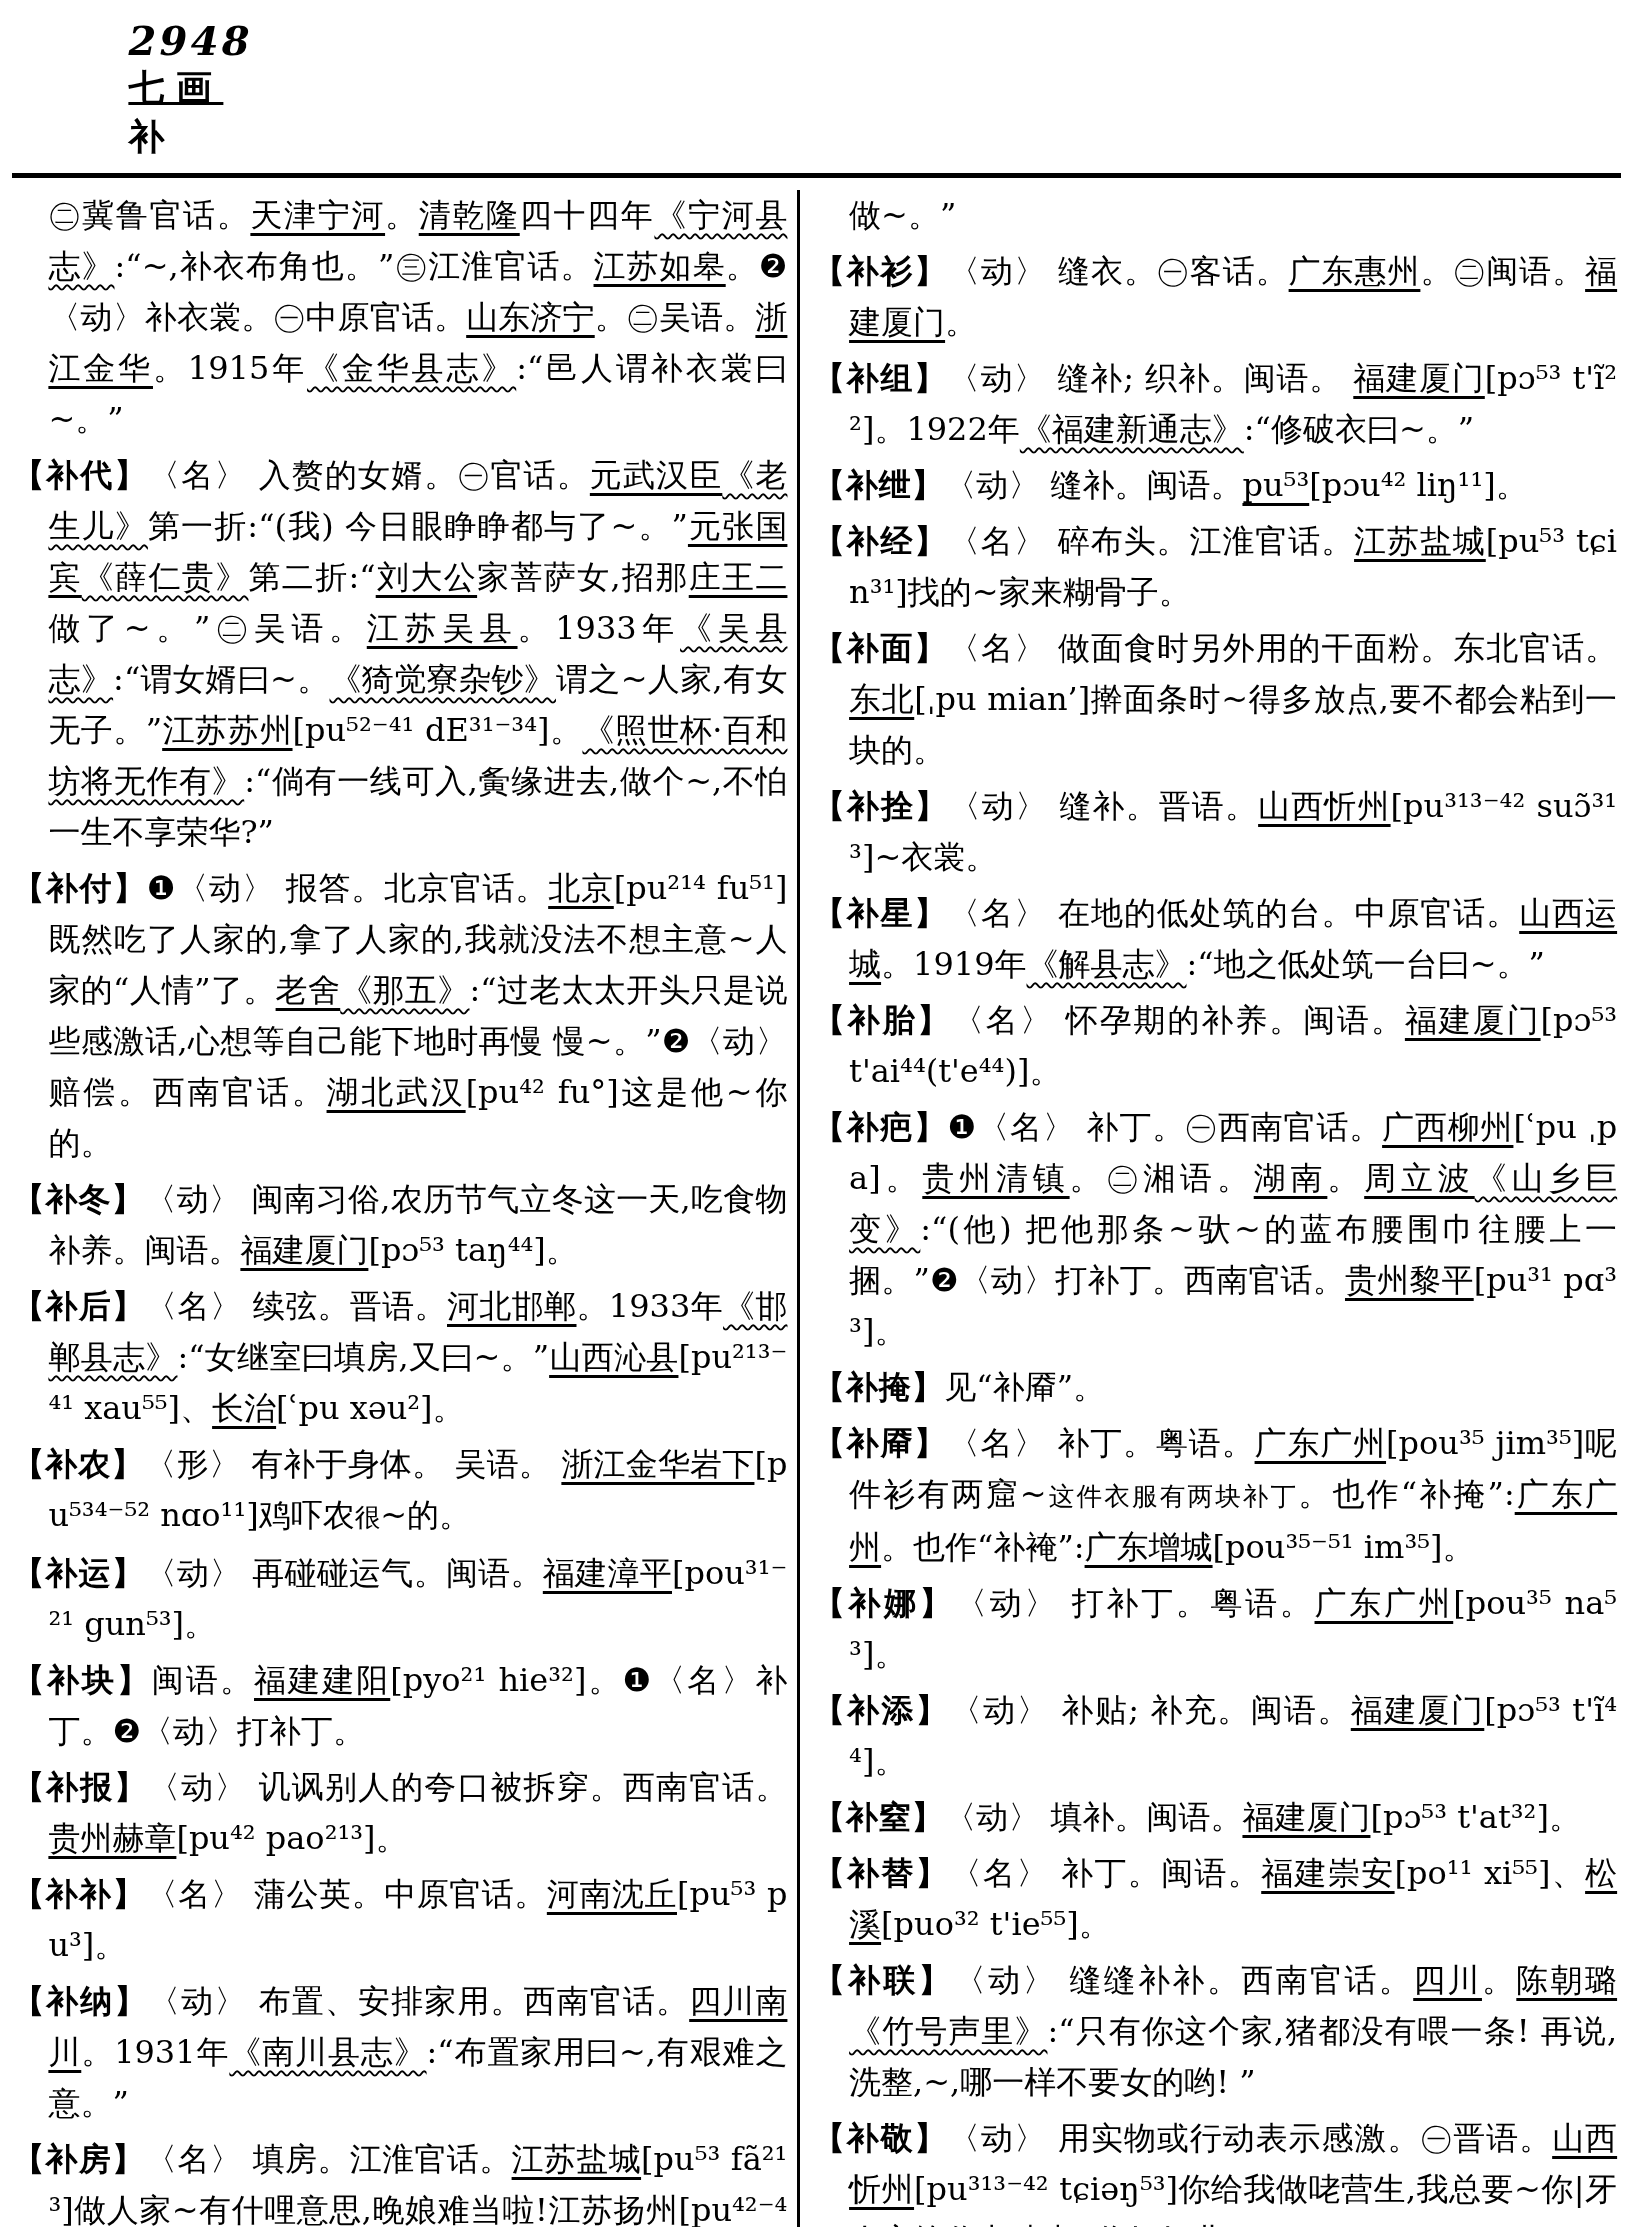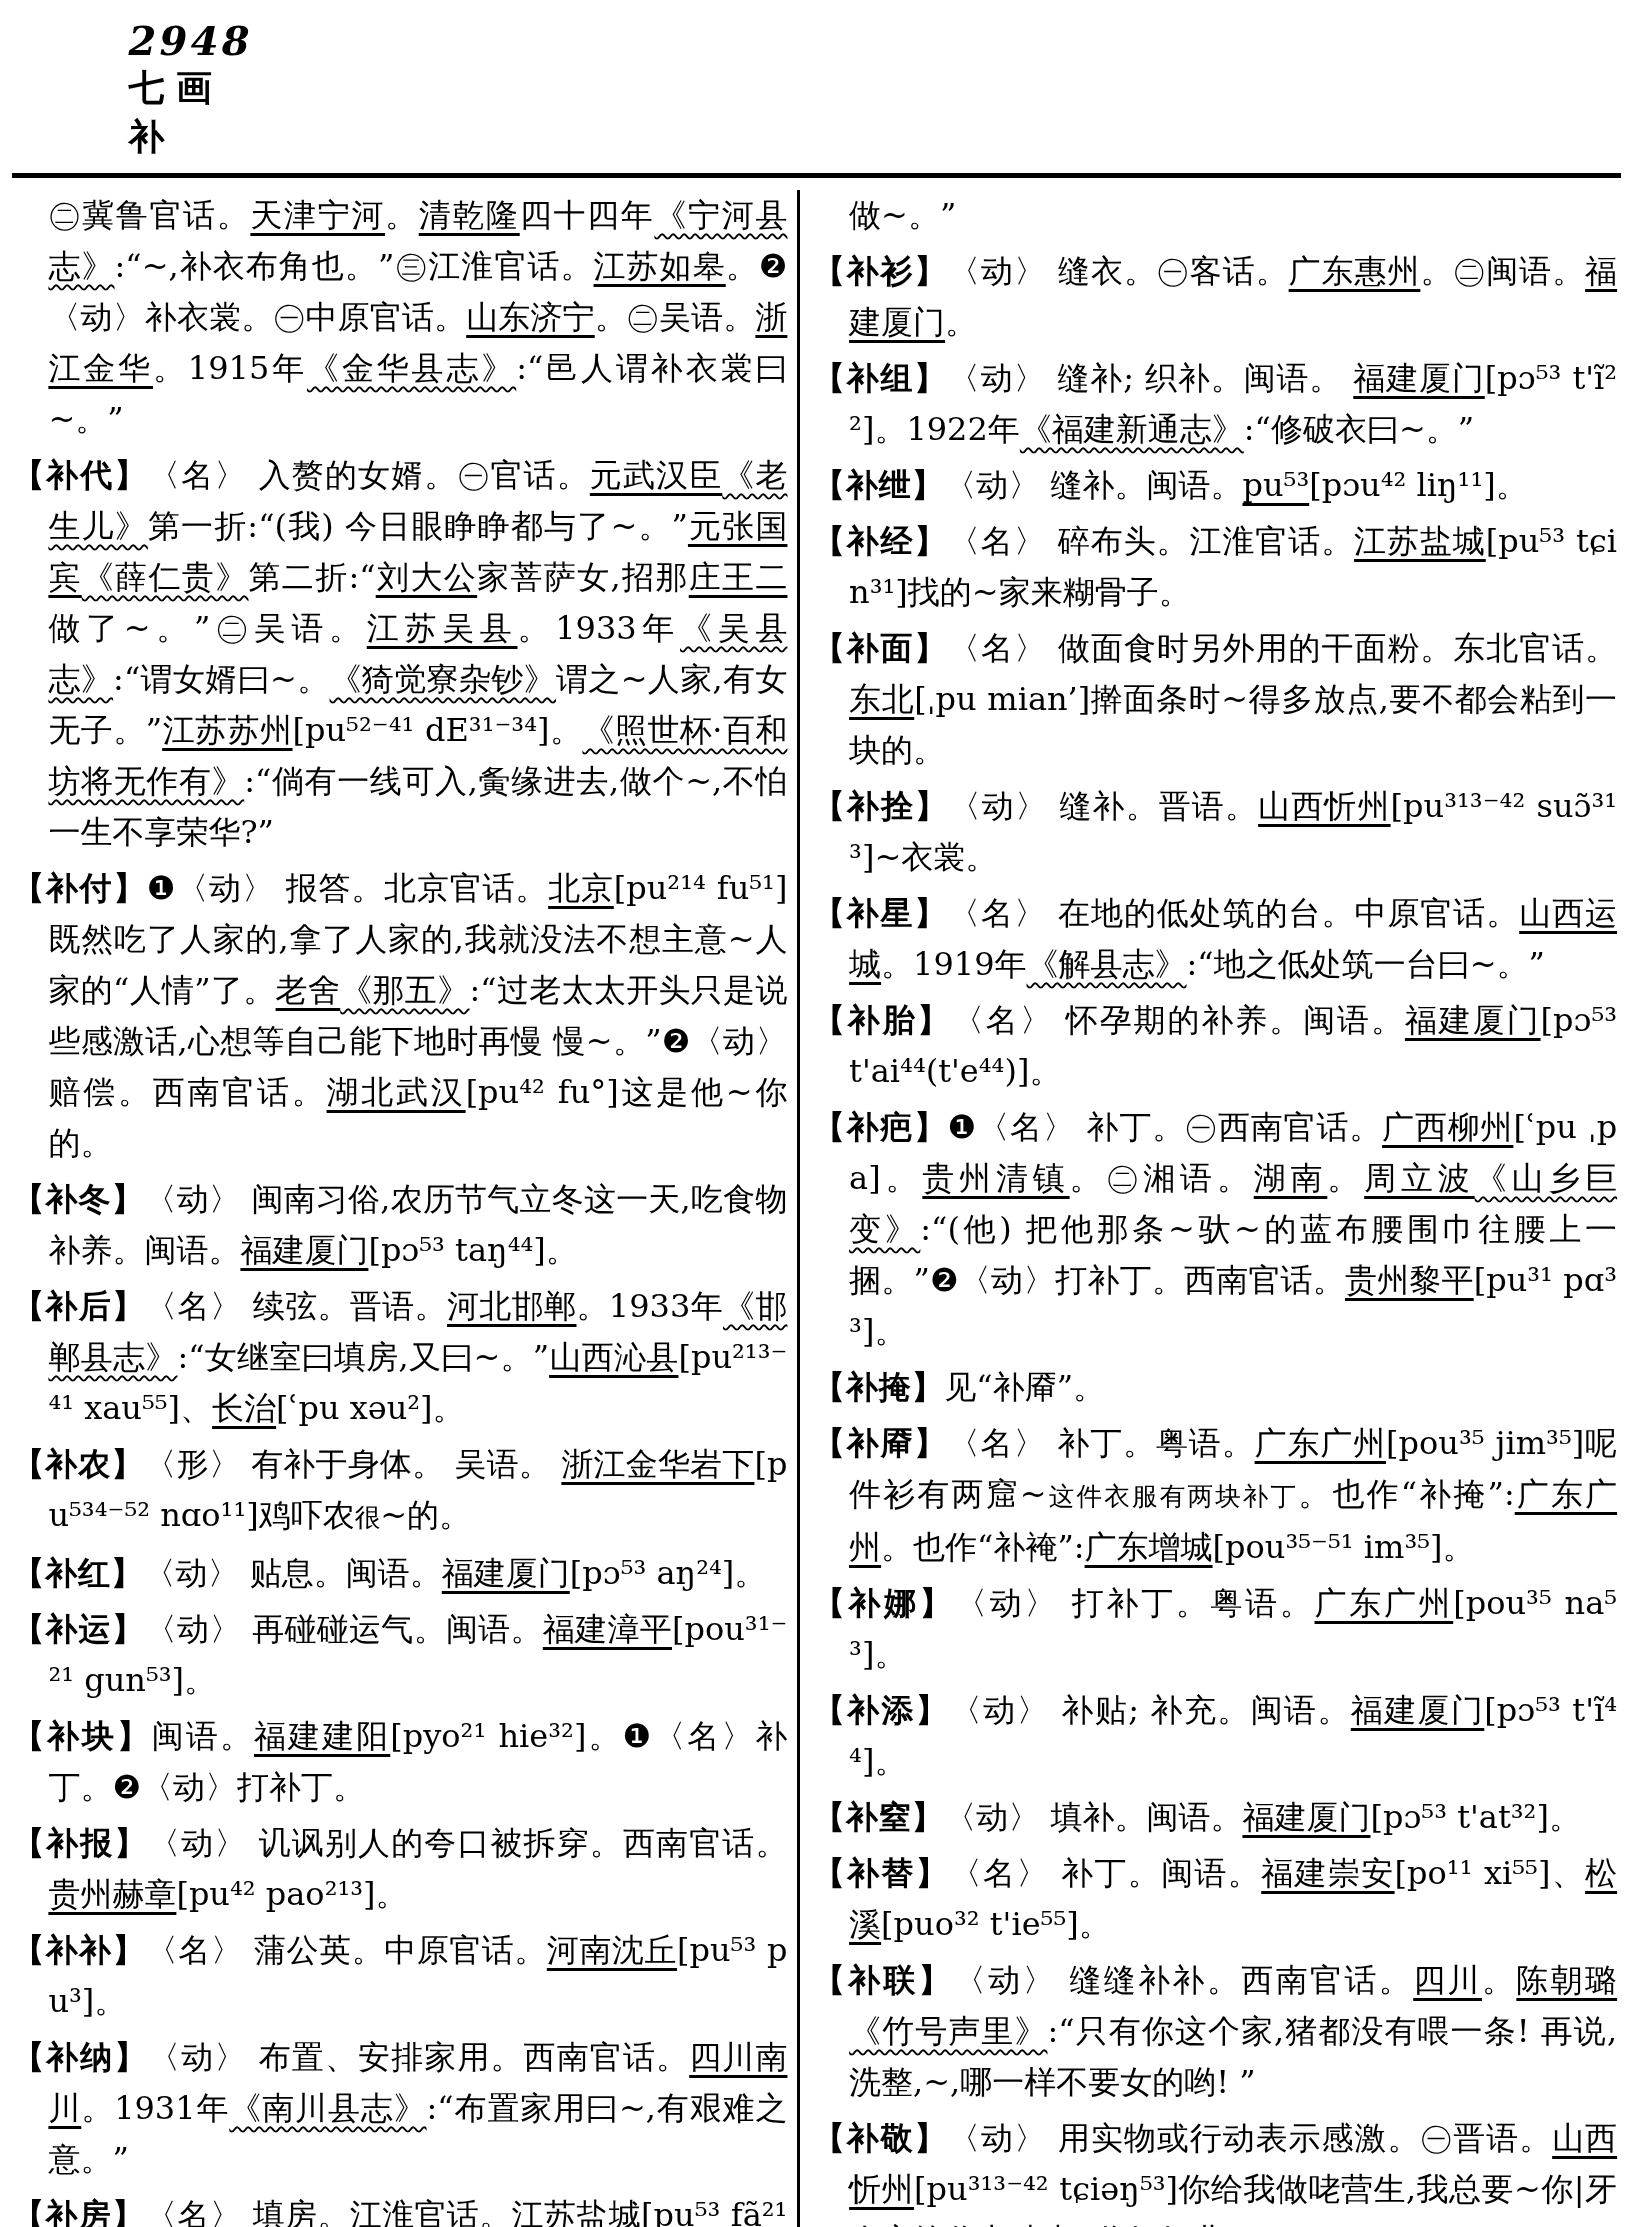--- a/index.html
+++ b/index.html
@@ -4,21 +4,21 @@
 <style>
   html,body{margin:0;padding:0;}
   body{
     width:1650px;height:2227px;background:#ffffff;color:#000;
     font-family:"DejaVu Serif","DejaVu Sans",serif;
     overflow:hidden;
   }
   .page{width:1629px;height:2219px;padding:5px 8.2px 3.3px 12.4px;box-sizing:border-box;}
   .hdr{display:flex;align-items:baseline;padding:11.5px 0 6.6px 25px;flex-direction:column;}
   .pageno{font-size:40px;font-weight:bold;font-style:italic;letter-spacing:3.3px;}
-  .section{font-size:36px;font-weight:bold;margin-left:91px;letter-spacing:11.5px;}
+  .section{font-size:36px;font-weight:bold;margin-left:91px;letter-spacing:11.5px;text-decoration:underline;}
   .radical{font-size:36px;font-weight:bold;margin-left:33px;}
   .rule{height:5px;background:#000;margin:5px 0 11.5px 0;}
   .cols{display:flex;align-items:stretch;}
   .col{box-sizing:border-box;}
   .col-left{width:775px;}
   .divider{width:2.5px;background:#000;margin:0 13.2px 0 10px;}
   .col-right{width:804px;}
   p.entry{
     margin:5px 0 0 0;font-size:32px;line-height:51px;
     text-align:justify;padding-left:36px;text-indent:-36px;
@@ -42,21 +42,20 @@
   </div>
   <div class="rule"></div>
   <div class="cols">
     <div class="col col-left" id="col-left">
         <p class="entry cont">㊁冀鲁官话。<span class="u">天津宁河</span>。<span class="u">清乾隆</span>四十四年<span class="w">《宁河县志》</span>:“~,补衣布角也。”㊂江淮官话。<span class="u">江苏如皋</span>。❷〈动〉补衣裳。㊀中原官话。<span class="u">山东济宁</span>。㊁吴语。<span class="u">浙江金华</span>。1915年<span class="w">《金华县志》</span>:“邑人谓补衣裳曰~。”</p>
         <p class="entry"><span class="head">【补代】</span>〈名〉 入赘的女婿。㊀官话。<span class="u">元武汉臣</span><span class="w">《老生儿》</span>第一折:“(我) 今日眼睁睁都与了~。”<span class="u">元张国宾</span><span class="w">《薛仁贵》</span>第二折:“<span class="u">刘大公</span>家菩萨女,招那<span class="u">庄王二</span>做了~。”㊁吴语。<span class="u">江苏吴县</span>。1933年<span class="w">《吴县志》</span>:“谓女婿曰~。<span class="w">《猗觉寮杂钞》</span>谓之~人家,有女无子。”<span class="u">江苏苏州</span>[pu⁵²⁻⁴¹ dE³¹⁻³⁴]。<span class="w">《照世杯·百和坊将无作有》</span>:“倘有一线可入,夤缘进去,做个~,不怕一生不享荣华?”</p>
         <p class="entry"><span class="head">【补付】</span>❶〈动〉 报答。北京官话。<span class="u">北京</span>[pu²¹⁴ fu⁵¹]既然吃了人家的,拿了人家的,我就没法不想主意~人家的“人情”了。<span class="u">老舍</span><span class="w">《那五》</span>:“过老太太开头只是说些感激话,心想等自己能下地时再慢 慢~。”❷〈动〉赔偿。西南官话。<span class="u">湖北武汉</span>[pu⁴² fu°]这是他~你的。</p>
         <p class="entry"><span class="head">【补冬】</span>〈动〉 闽南习俗,农历节气立冬这一天,吃食物补养。闽语。<span class="u">福建厦门</span>[pɔ⁵³ taŋ⁴⁴]。</p>
         <p class="entry"><span class="head">【补后】</span>〈名〉 续弦。晋语。<span class="u">河北邯郸</span>。1933年<span class="w">《邯郸县志》</span>:“女继室曰填房,又曰~。”<span class="u">山西沁县</span>[pu²¹³⁻⁴¹ xau⁵⁵]、<span class="u">长治</span>[ʿpu xəu²]。</p>
         <p class="entry"><span class="head">【补农】</span>〈形〉 有补于身体。 吴语。 <span class="u">浙江金华岩下</span>[pu⁵³⁴⁻⁵² nɑo¹¹]鸡吓农<span class="s">很</span>~的。</p>
-        <p class="entry"><span class="head">【补红】</span>〈动〉 贴息。闽语。<span class="u">福建厦门</span>[pɔ⁵³ aŋ²⁴]。</p>
         <p class="entry"><span class="head">【补运】</span>〈动〉 再碰碰运气。闽语。<span class="u">福建漳平</span>[pou³¹⁻²¹ gun⁵³]。</p>
         <p class="entry"><span class="head">【补块】</span>闽语。<span class="u">福建建阳</span>[pyo²¹ hie³²]。❶〈名〉补丁。❷〈动〉打补丁。</p>
         <p class="entry"><span class="head">【补报】</span>〈动〉 讥讽别人的夸口被拆穿。西南官话。<span class="u">贵州赫章</span>[pu⁴² pao²¹³]。</p>
         <p class="entry"><span class="head">【补补】</span>〈名〉 蒲公英。中原官话。<span class="u">河南沈丘</span>[pu⁵³ pu³]。</p>
         <p class="entry"><span class="head">【补纳】</span>〈动〉 布置、安排家用。西南官话。<span class="u">四川南川</span>。1931年<span class="w">《南川县志》</span>:“布置家用曰~,有艰难之意。”</p>
         <p class="entry"><span class="head">【补房】</span>〈名〉 填房。江淮官话。<span class="u">江苏盐城</span>[pu⁵³ fã²¹³]做人家~有什哩意思,晚娘难当啦!<span class="u">江苏扬州</span>[pu⁴²⁻⁴⁴ faŋ³⁴]、<span class="u">连云港</span>[ʿpu ˌfɑŋ]。</p>
       </div>
     <div class="divider"></div>
     <div class="col col-right" id="col-right">
         <p class="entry cont">做~。”</p>

